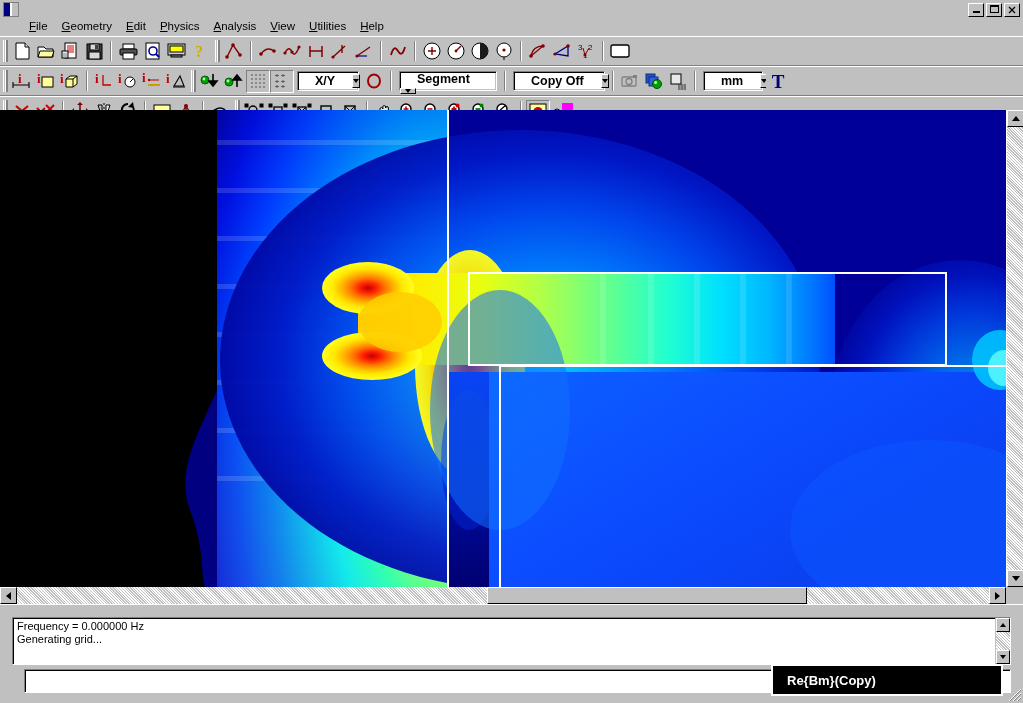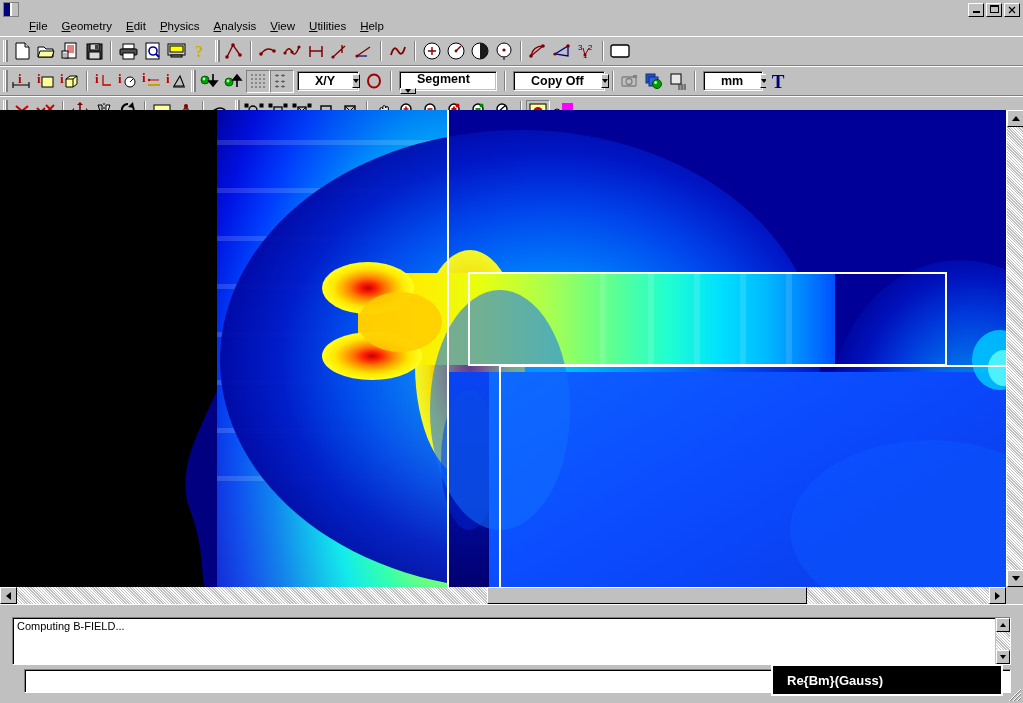--- a/index.html
+++ b/index.html
@@ -901,21 +901,21 @@
           <path d="M448 0 L448 477"></path>
 
           <path d="M469 163 L946 163 L946 255 L469 255 Z"></path>
 
           <path d="M500 256 L1006 256 M500 256 L500 477"></path>
         </g>
       </svg>
     </div>
 
     <div class="legendbox">
-      <span>Re{Bm}(Gauss)</span>
+      <span>Re{Bm}(Copy)</span>
     </div>
   </div>
 
   <div class="vscroll">
     <div class="sbbtn" style="left:0;top:0;width:17px;height:17px;">
         <i class="ar-up"></i>
       </div>
     <div class="sbtrack" style="left:0;top:17px;width:17px;height:443px;"></div>
     <div class="sbbtn" style="left:0;bottom:0;width:17px;height:17px;">
         <i class="ar-dn"></i>
@@ -930,21 +930,22 @@
     <div class="sbthumb" style="left:487px;top:0;width:320px;height:17px;"></div>
     <div class="sbbtn" style="right:0;top:0;width:17px;height:17px;">
         <i class="ar-rt"></i>
       </div>
   </div>
   <div class="corner"></div>
 
   <div class="bottompanel">
     <div class="logouter">
       <div class="logtext">
-        <div class="logline">Computing B-FIELD...</div>
+        <div class="logline">Frequency = 0.000000 Hz</div>
+        <div class="logline">Generating grid...</div>
       </div>
       <div class="logscroll">
         <div class="sbbtn" style="left:0;top:0;width:14px;height:14px;">
             <i class="ar-up" style="border-left-width:3px;border-right-width:3px;border-bottom-width:4px;"></i>
           </div>
         <div class="sbtrack" style="left:0;top:14px;width:14px;height:18px;"></div>
         <div class="sbbtn" style="left:0;bottom:0;width:14px;height:14px;">
             <i class="ar-dn" style="border-left-width:3px;border-right-width:3px;border-top-width:4px;"></i>
           </div>
       </div>

